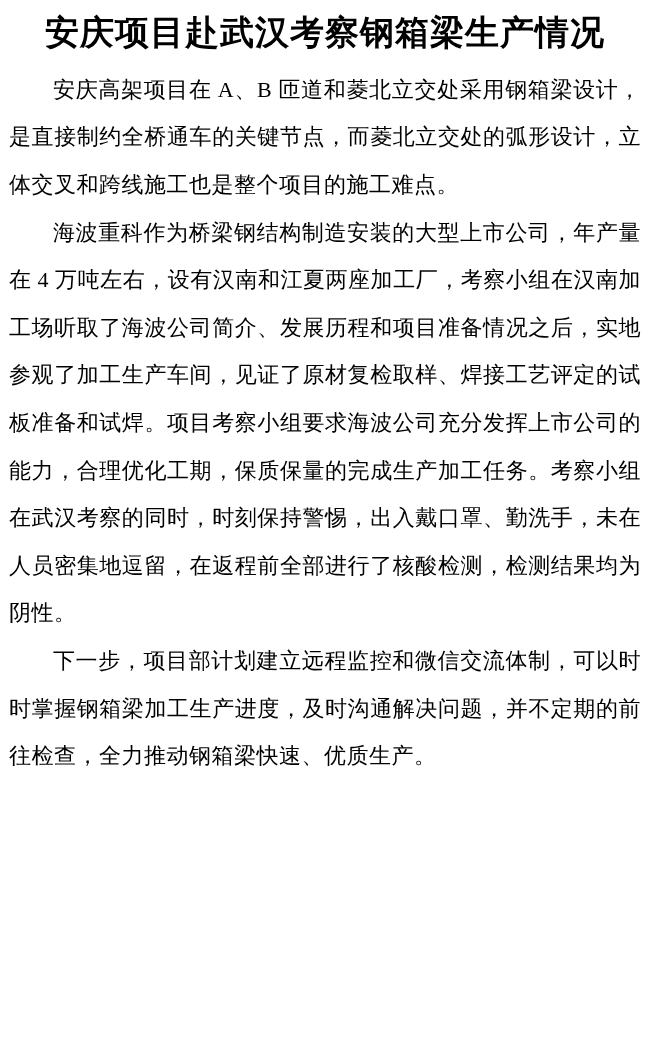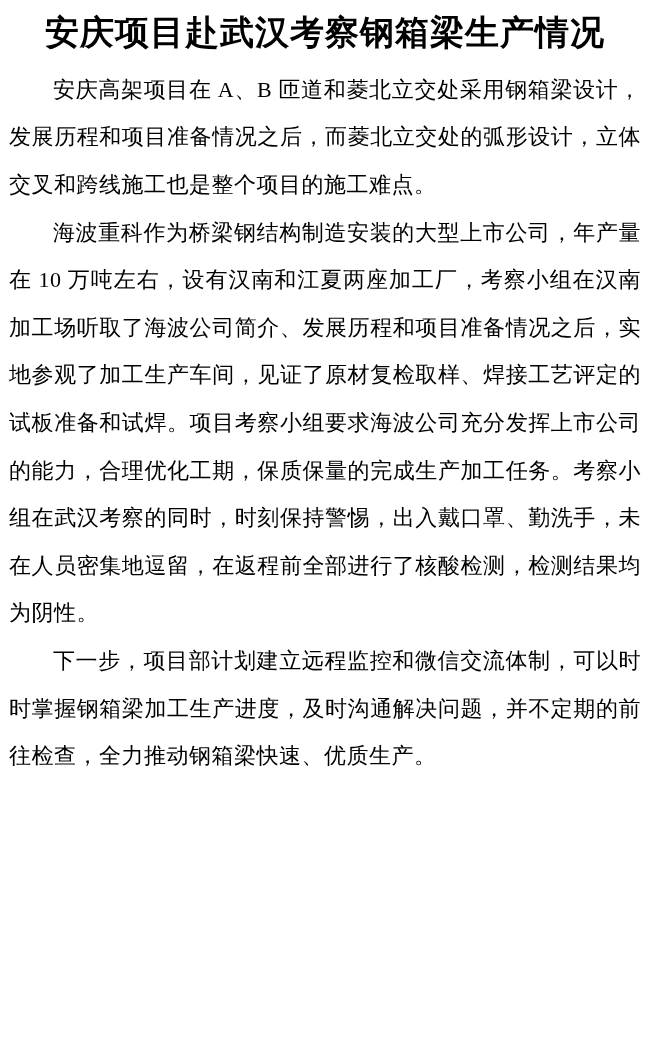--- a/index.html
+++ b/index.html
@@ -42,17 +42,17 @@
     color: #000000;
   }
 </style>
 </head>
 <body>
 
 <div class="page">
   <h1 class="doc-title">安庆项目赴武汉考察钢箱梁生产情况</h1>
 
   <div class="doc-body">
-    <p>安庆高架项目在 A、B 匝道和菱北立交处采用钢箱梁设计，发展历程和项目准备情况之后，而菱北立交处的弧形设计，立体交叉和跨线施工也是整个项目的施工难点。</p>
-    <p>海波重科作为桥梁钢结构制造安装的大型上市公司，年产量在 10 万吨左右，设有汉南和江夏两座加工厂，考察小组在汉南加工场听取了海波公司简介、发展历程和项目准备情况之后，实地参观了加工生产车间，见证了原材复检取样、焊接工艺评定的试板准备和试焊。项目考察小组要求海波公司充分发挥上市公司的能力，合理优化工期，保质保量的完成生产加工任务。考察小组在武汉考察的同时，时刻保持警惕，出入戴口罩、勤洗手，未在人员密集地逗留，在返程前全部进行了核酸检测，检测结果均为阴性。</p>
+    <p>安庆高架项目在 A、B 匝道和菱北立交处采用钢箱梁设计，是直接制约全桥通车的关键节点，而菱北立交处的弧形设计，立体交叉和跨线施工也是整个项目的施工难点。</p>
+    <p>海波重科作为桥梁钢结构制造安装的大型上市公司，年产量在 4 万吨左右，设有汉南和江夏两座加工厂，考察小组在汉南加工场听取了海波公司简介、发展历程和项目准备情况之后，实地参观了加工生产车间，见证了原材复检取样、焊接工艺评定的试板准备和试焊。项目考察小组要求海波公司充分发挥上市公司的能力，合理优化工期，保质保量的完成生产加工任务。考察小组在武汉考察的同时，时刻保持警惕，出入戴口罩、勤洗手，未在人员密集地逗留，在返程前全部进行了核酸检测，检测结果均为阴性。</p>
     <p>下一步，项目部计划建立远程监控和微信交流体制，可以时时掌握钢箱梁加工生产进度，及时沟通解决问题，并不定期的前往检查，全力推动钢箱梁快速、优质生产。</p>
   </div>
 </div>
 
 </body></html>

